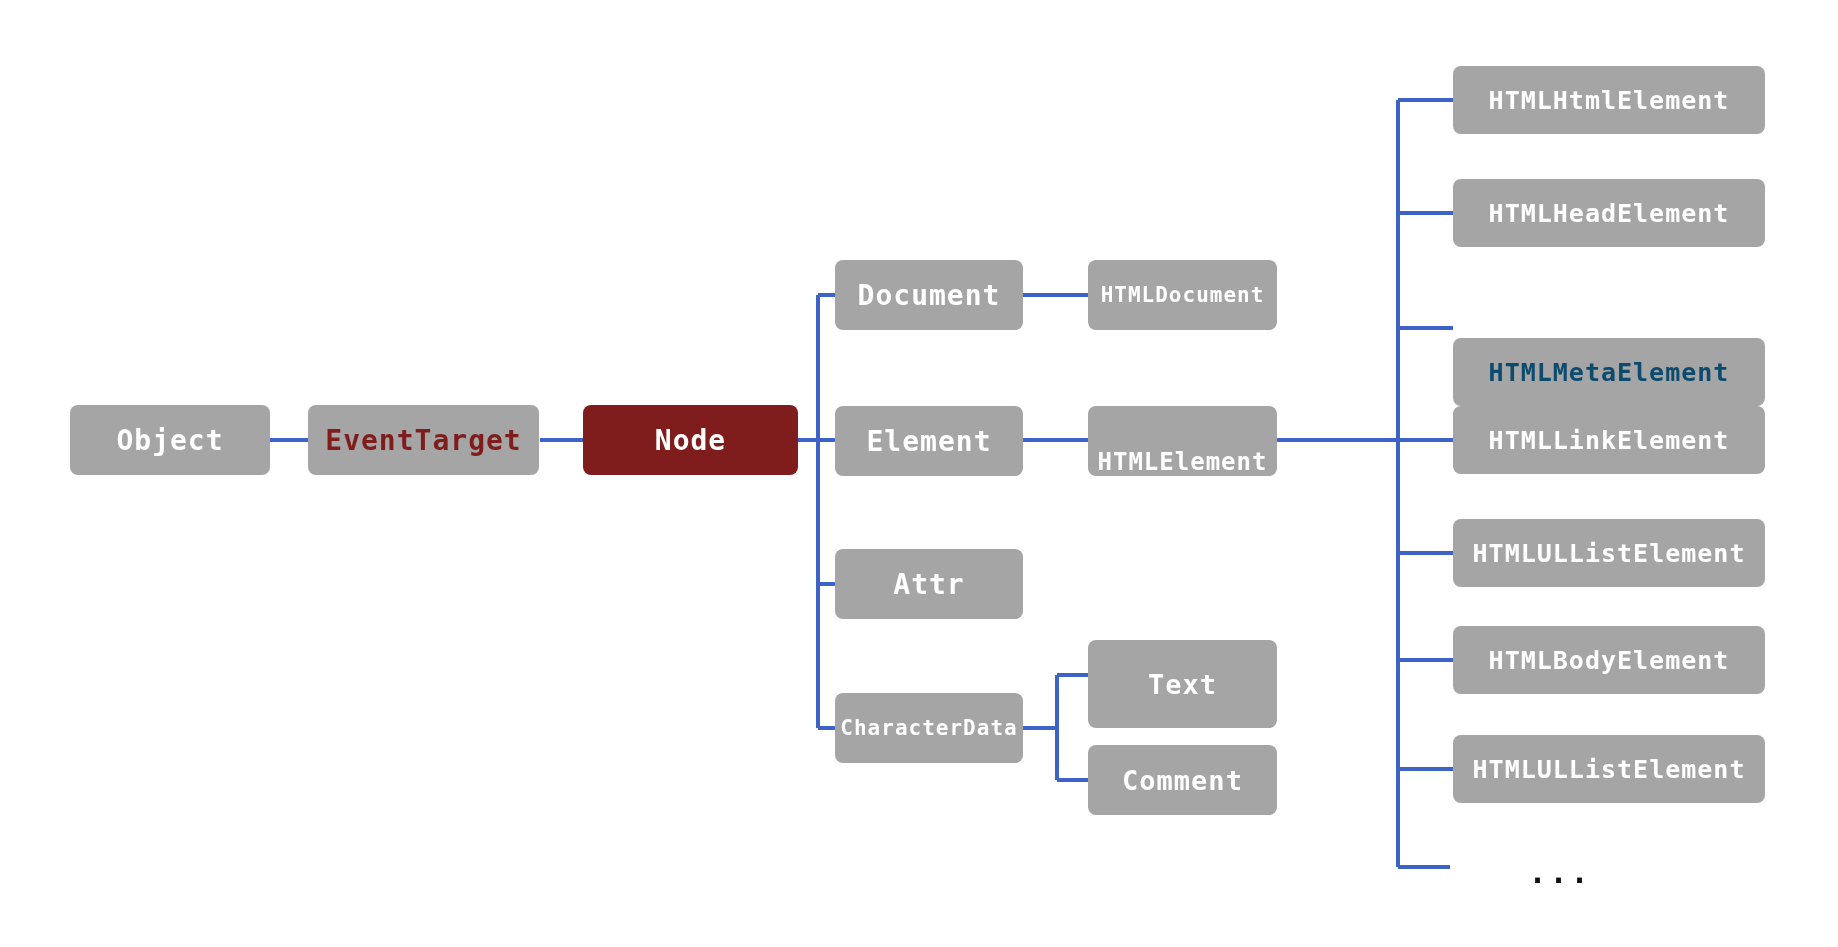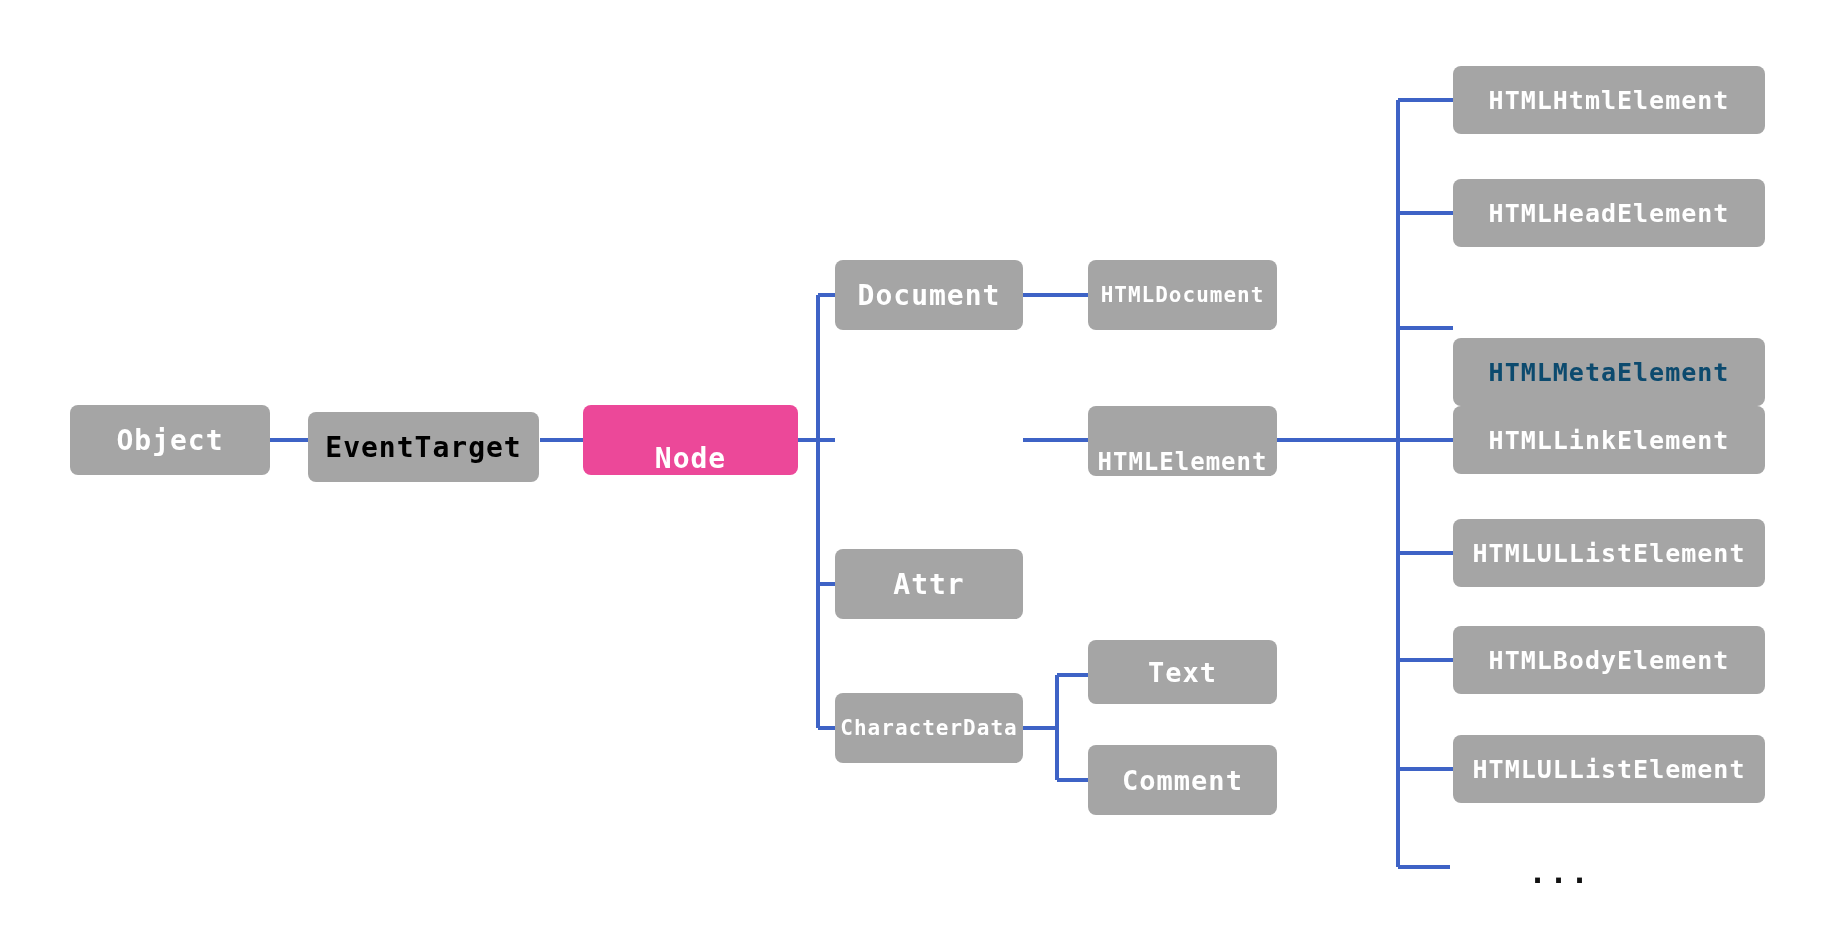--- a/index.html
+++ b/index.html
@@ -66,42 +66,45 @@
       <line x1="1398" y1="440" x2="1453" y2="440" stroke="#3e63c6" stroke-width="4"></line>
       <line x1="1398" y1="553" x2="1453" y2="553" stroke="#3e63c6" stroke-width="4"></line>
       <line x1="1398" y1="660" x2="1453" y2="660" stroke="#3e63c6" stroke-width="4"></line>
       <line x1="1398" y1="769" x2="1453" y2="769" stroke="#3e63c6" stroke-width="4"></line>
       <line x1="1398" y1="867" x2="1450" y2="867" stroke="#3e63c6" stroke-width="4"></line>
     </svg>
   <div class="ellipsis" id="more-marker" style="left: 1528px; top: 855px; width: 64px; color: rgb(17, 17, 17);">...</div>
 <div class="node" style="left: 70px; top: 405px; width: 200px; height: 70px; font-size: 28px; background: rgb(165, 165, 165); color: rgb(255, 255, 255);">
       <span>Object</span>
     </div>
-    <div class="node" style="left: 308px; top: 405px; width: 231px; height: 70px; font-size: 28px; background: rgb(165, 165, 165); color: #000000; margin-top: 7px;">
+    <div class="node" style="left: 308px; top: 405px; width: 231px; height: 70px; font-size: 28px; background: rgb(165, 165, 165); color: #7f1d1d;">
       <span>EventTarget</span>
     </div>
-    <div class="node" style="left: 583px; top: 405px; width: 215px; height: 70px; font-size: 28px; background: #ec4899; color: rgb(255, 255, 255); align-items: flex-end;">
+    <div class="node" style="left: 583px; top: 405px; width: 215px; height: 70px; font-size: 28px; background: #7f1d1d; color: rgb(255, 255, 255);">
       <span>Node</span>
     </div>
     <div class="node" style="left: 835px; top: 260px; width: 188px; height: 70px; font-size: 28px; background: rgb(165, 165, 165); color: rgb(255, 255, 255); justify-content: center;">
       <span>Document</span>
     </div>
     <div class="node" style="left: 1088px; top: 260px; width: 189px; height: 70px; font-size: 21px; background: rgb(165, 165, 165); color: rgb(255, 255, 255);">
       <span>HTMLDocument</span>
+    </div>
+    <div class="node" style="left: 835px; top: 406px; width: 188px; height: 70px; font-size: 28px; background: rgb(165, 165, 165); color: rgb(255, 255, 255);">
+      <span>Element</span>
     </div>
     <div class="node" style="left: 1088px; top: 406px; width: 189px; height: 70px; font-size: 24px; background: rgb(165, 165, 165); color: rgb(255, 255, 255); align-items: flex-end;">
       <span>HTMLElement</span>
     </div>
     <div class="node" style="left: 835px; top: 549px; width: 188px; height: 70px; font-size: 28px; background: rgb(165, 165, 165); color: rgb(255, 255, 255);">
       <span>Attr</span>
     </div>
     <div class="node" style="left: 835px; top: 693px; width: 188px; height: 70px; font-size: 21px; background: rgb(165, 165, 165); color: rgb(255, 255, 255);">
       <span>CharacterData</span>
     </div>
-    <div class="node" style="left: 1088px; top: 640px; width: 189px; height: 64px; font-size: 27px; background: rgb(165, 165, 165); color: rgb(255, 255, 255);">
+    <div class="node" style="left: 1088px; top: 640px; width: 189px; height: 88px; font-size: 27px; background: rgb(165, 165, 165); color: rgb(255, 255, 255);">
       <span>Text</span>
     </div>
     <div class="node" style="left: 1088px; top: 745px; width: 189px; height: 70px; font-size: 27px; background: rgb(165, 165, 165); color: rgb(255, 255, 255);">
       <span>Comment</span>
     </div>
     <div class="node" style="left: 1453px; top: 66px; width: 312px; height: 68px; font-size: 25px; background: rgb(165, 165, 165); color: rgb(255, 255, 255);">
       <span>HTMLHtmlElement</span>
     </div>
     <div class="node" style="left: 1453px; top: 179px; width: 312px; height: 68px; font-size: 25px; background: rgb(165, 165, 165); color: rgb(255, 255, 255);">
       <span>HTMLHeadElement</span>

